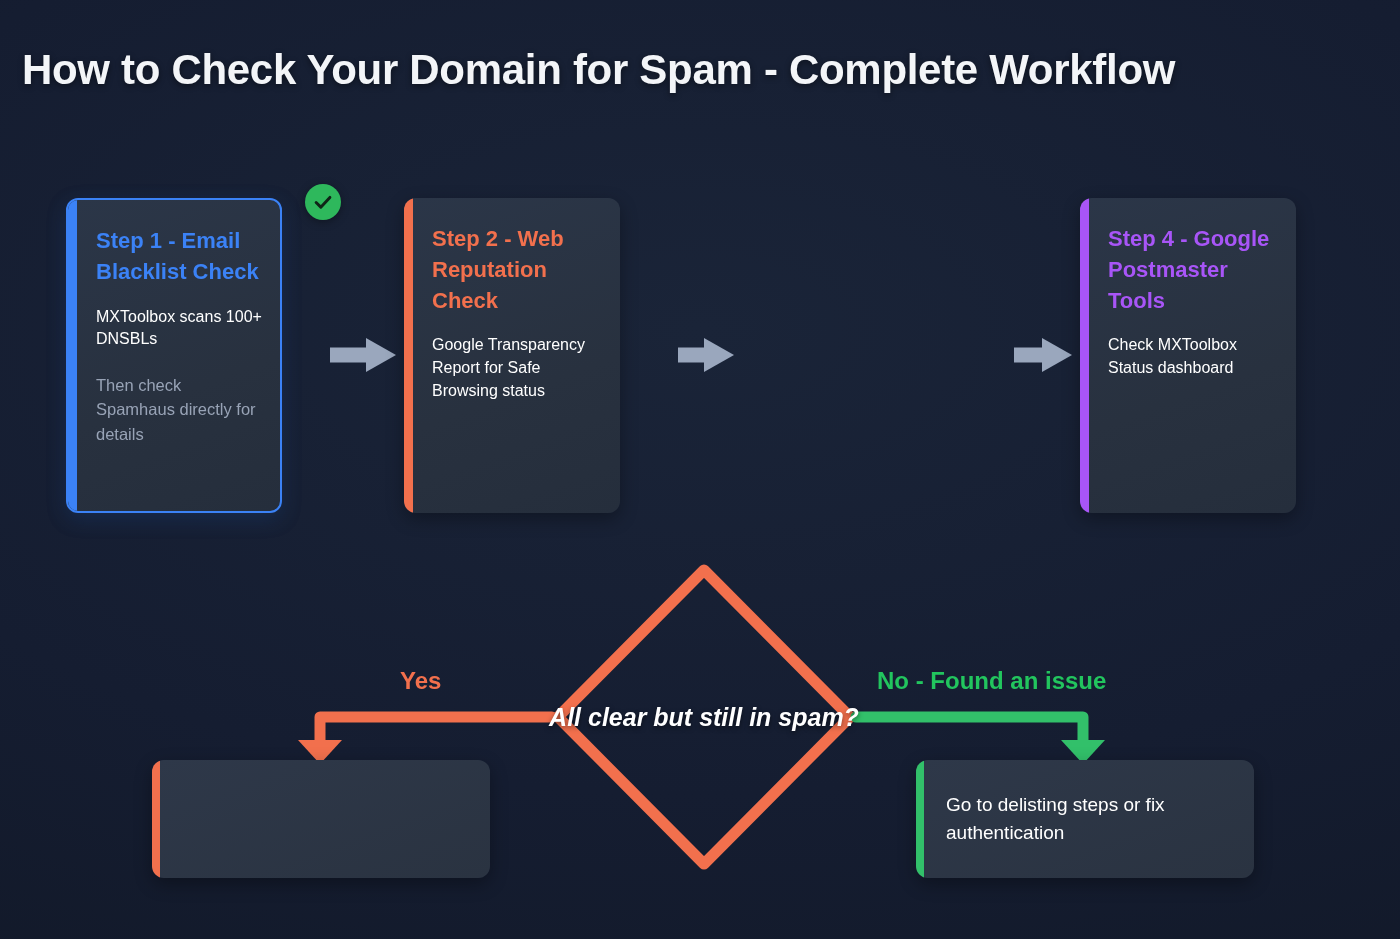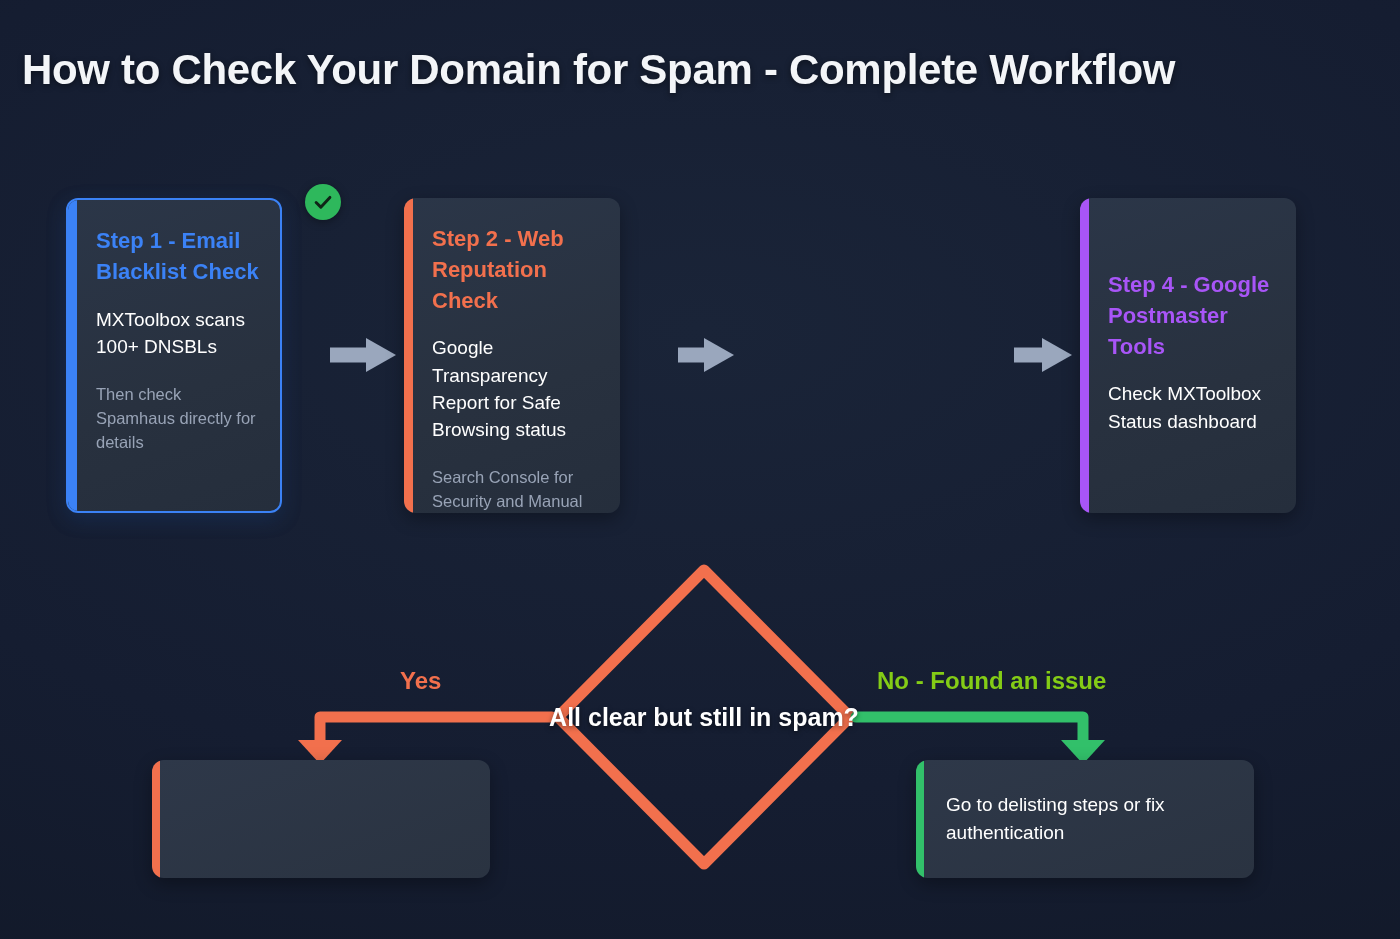--- a/index.html
+++ b/index.html
@@ -61,21 +61,21 @@
     right: 16px;
     top: 26px;
   }
   .step-title {
     font-size: 22px;
     font-weight: bold;
     line-height: 1.4;
     margin: 0 0 18px 0;
   }
   .step-body {
-    font-size: 19px;
+    font-size: 16px;
     color: #ffffff;
     line-height: 1.43;
     margin: 0 0 22px 0;
   }
   .step-note {
     font-size: 16.5px;
     color: #98a3b6;
     line-height: 1.46;
     margin: 0;
   }
@@ -110,31 +110,32 @@
     display: flex;
     align-items: center;
     justify-content: center;
     text-align: center;
     color: #ffffff;
     font-size: 25px;
     font-weight: bold;
     line-height: 1.35;
     text-shadow: 0 2px 5px rgba(0,0,0,0.5);
     pointer-events: none;
+    font-style: italic;
   }
 
   
   .branch-label {
     position: absolute;
     font-size: 24px;
     font-weight: bold;
     white-space: nowrap;
   }
   .branch-yes { left: 400px; top: 667px; color: #f2704d; }
-  .branch-no  { left: 877px; top: 667px; color: #84cc16; }
+  .branch-no  { left: 877px; top: 667px; color: #22c55e; }
 
   
   .result-card {
     position: absolute;
     top: 760px;
     height: 118px;
     background: linear-gradient(160deg, #2e3849 0%, #2a3341 100%);
     border-radius: 12px;
     box-shadow: 0 6px 18px rgba(0,0,0,0.32);
     overflow: hidden;
@@ -218,29 +219,28 @@
     <svg width="22" height="22" viewBox="0 0 24 24" aria-hidden="true">
       <path d="M4.5 12.6 L9.6 17.6 L19.5 7.0" fill="none" stroke="#0f2417" stroke-width="3.2" stroke-linecap="round" stroke-linejoin="round"></path>
     </svg>
   </div>
 
   <div class="step-card" style="left:404px;">
     <div class="accent" style="background:#f2704d;"></div>
     <div class="step-inner">
       <div class="step-title" style="color:#f2704d;">Step 2 - Web Reputation Check</div>
       <div class="step-body">Google Transparency Report for Safe Browsing status</div>
-      <div class="step-note">Search Console for Security and Manual Actions</div>
     </div>
   </div>
 
 
   <div class="step-card" style="left:1080px;">
     <div class="accent" style="background:#a855f7;"></div>
     <div class="step-inner">
-      <div class="step-title" style="color:#a855f7;margin-top:46px;">Step 4 - Google Postmaster Tools</div>
+      <div class="step-title" style="color:#a855f7;">Step 4 - Google Postmaster Tools</div>
       <div class="step-body">Check MXToolbox Status dashboard</div>
     </div>
   </div>
 </div>
 
 <div class="diamond-wrap">
   <div class="diamond-label">All clear but still in spam?</div>
 </div>
 
 <div class="branch-label branch-yes">Yes</div>

